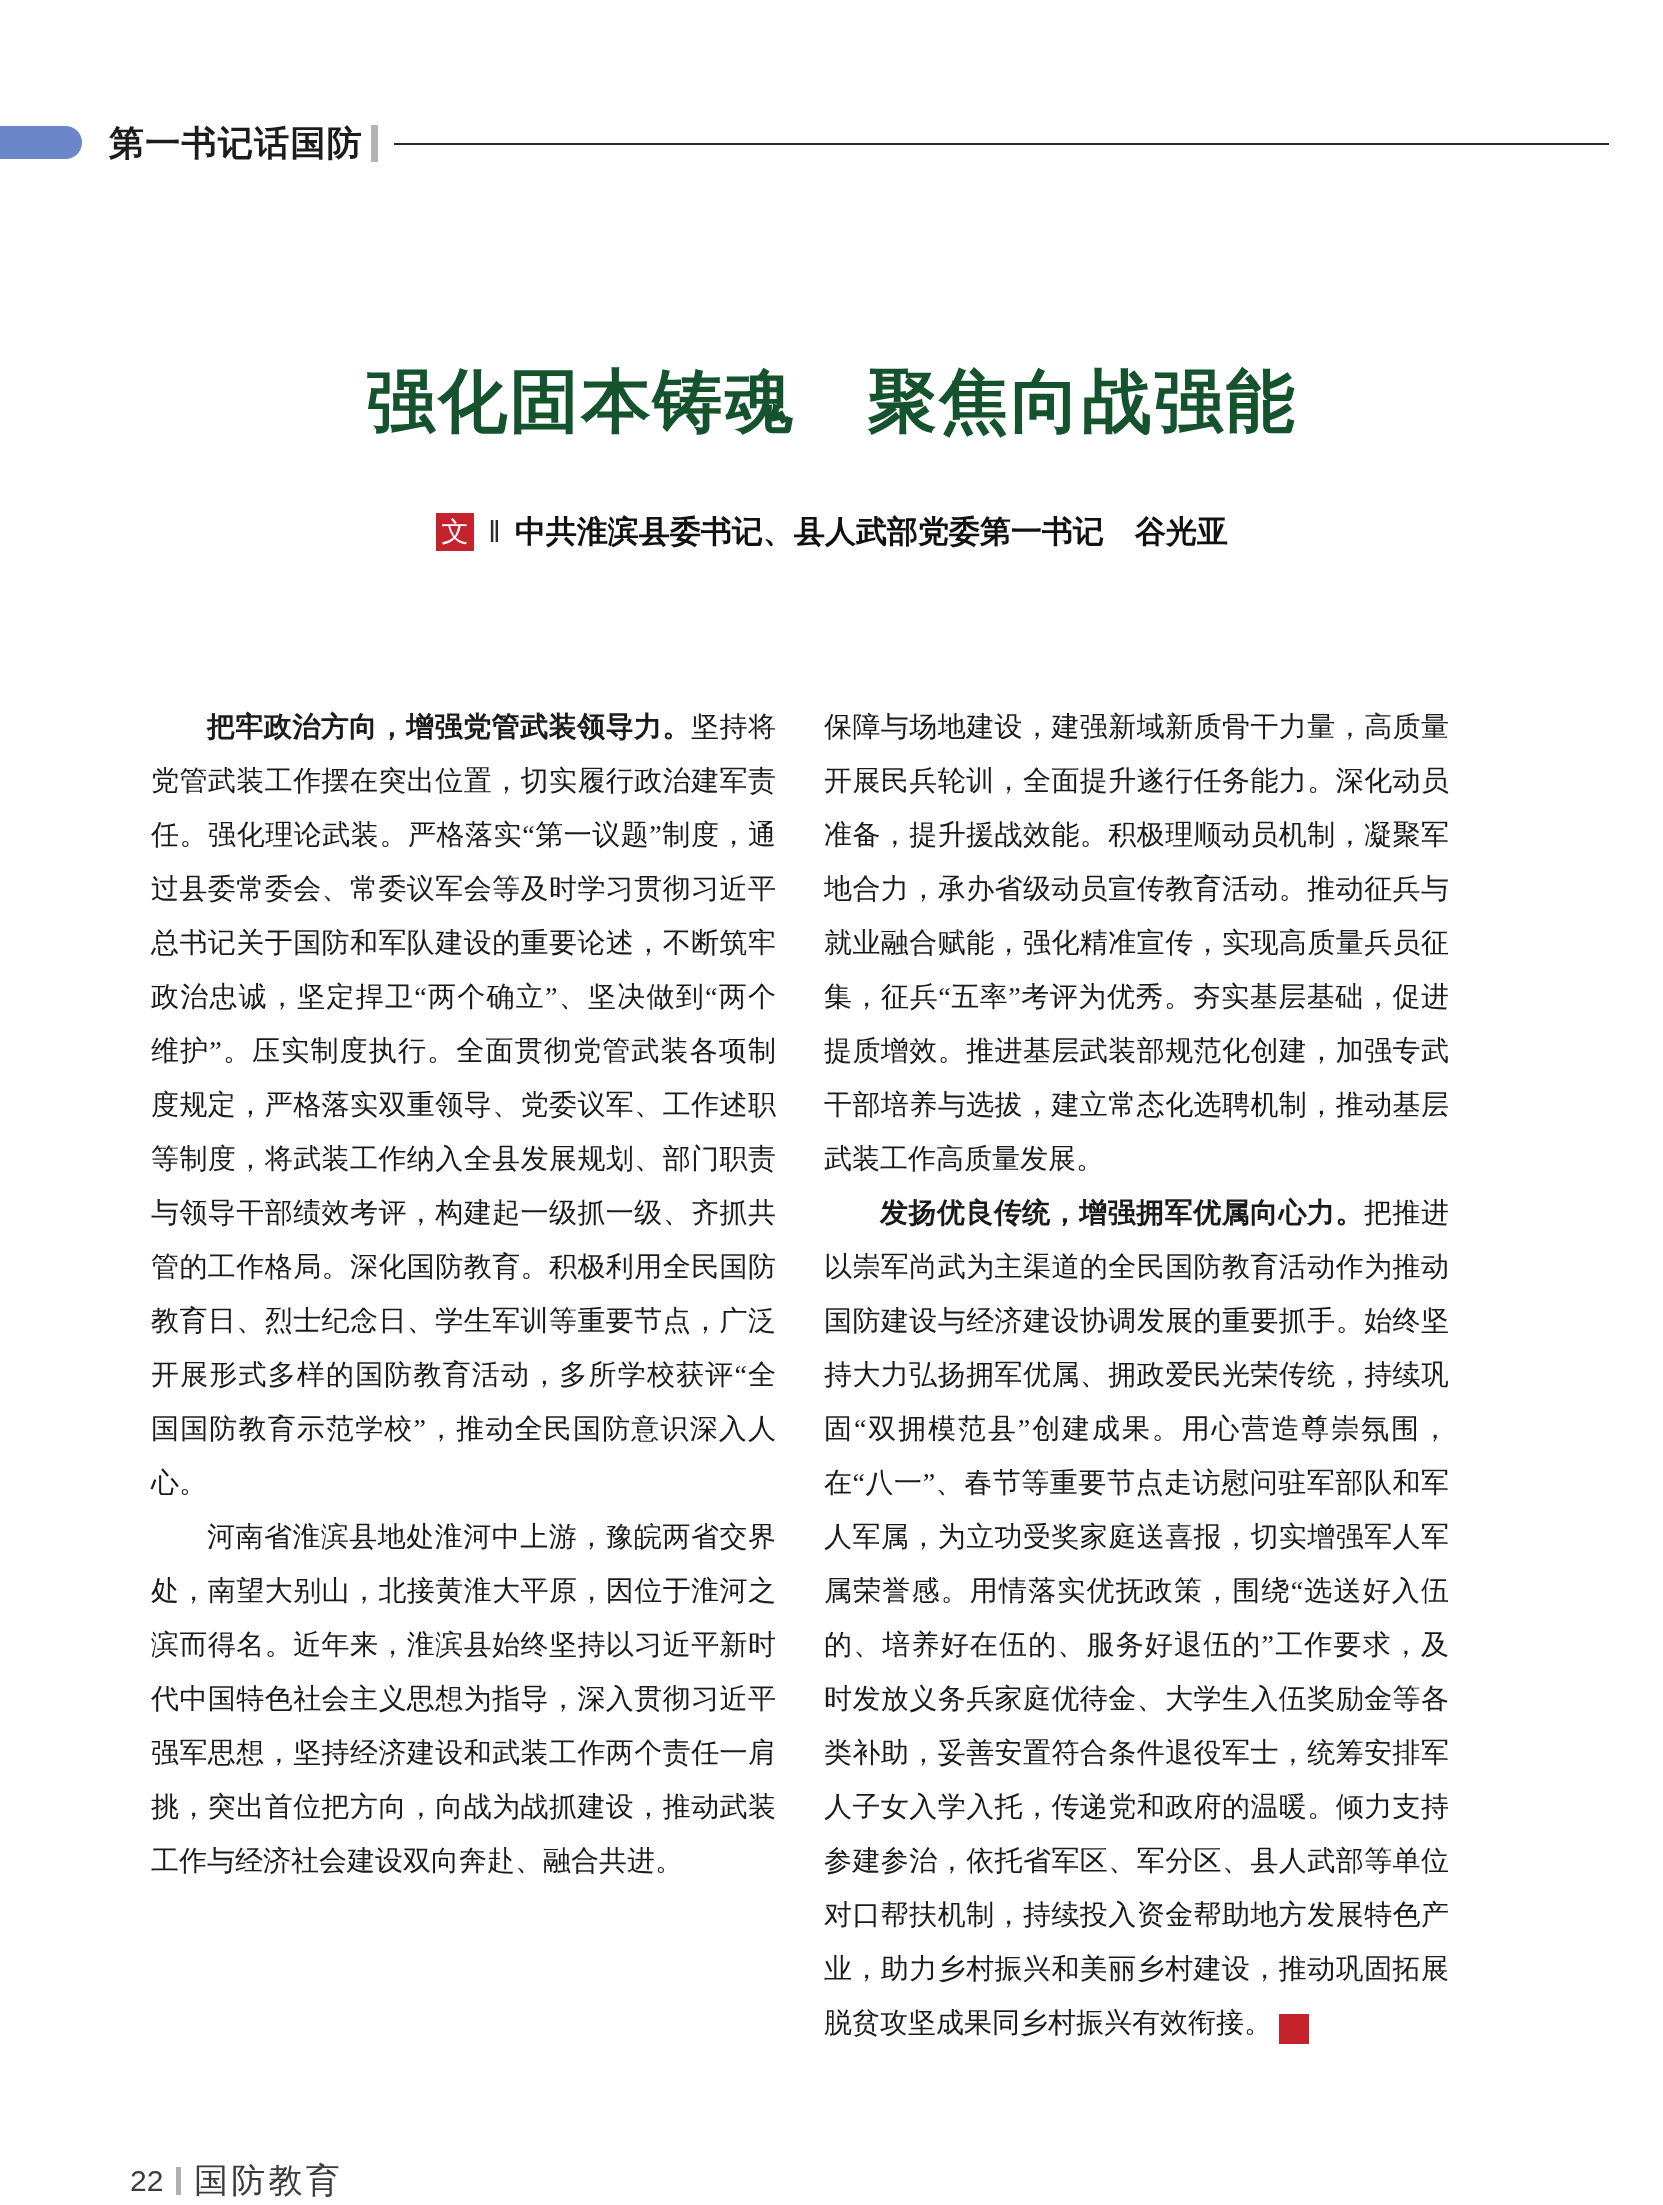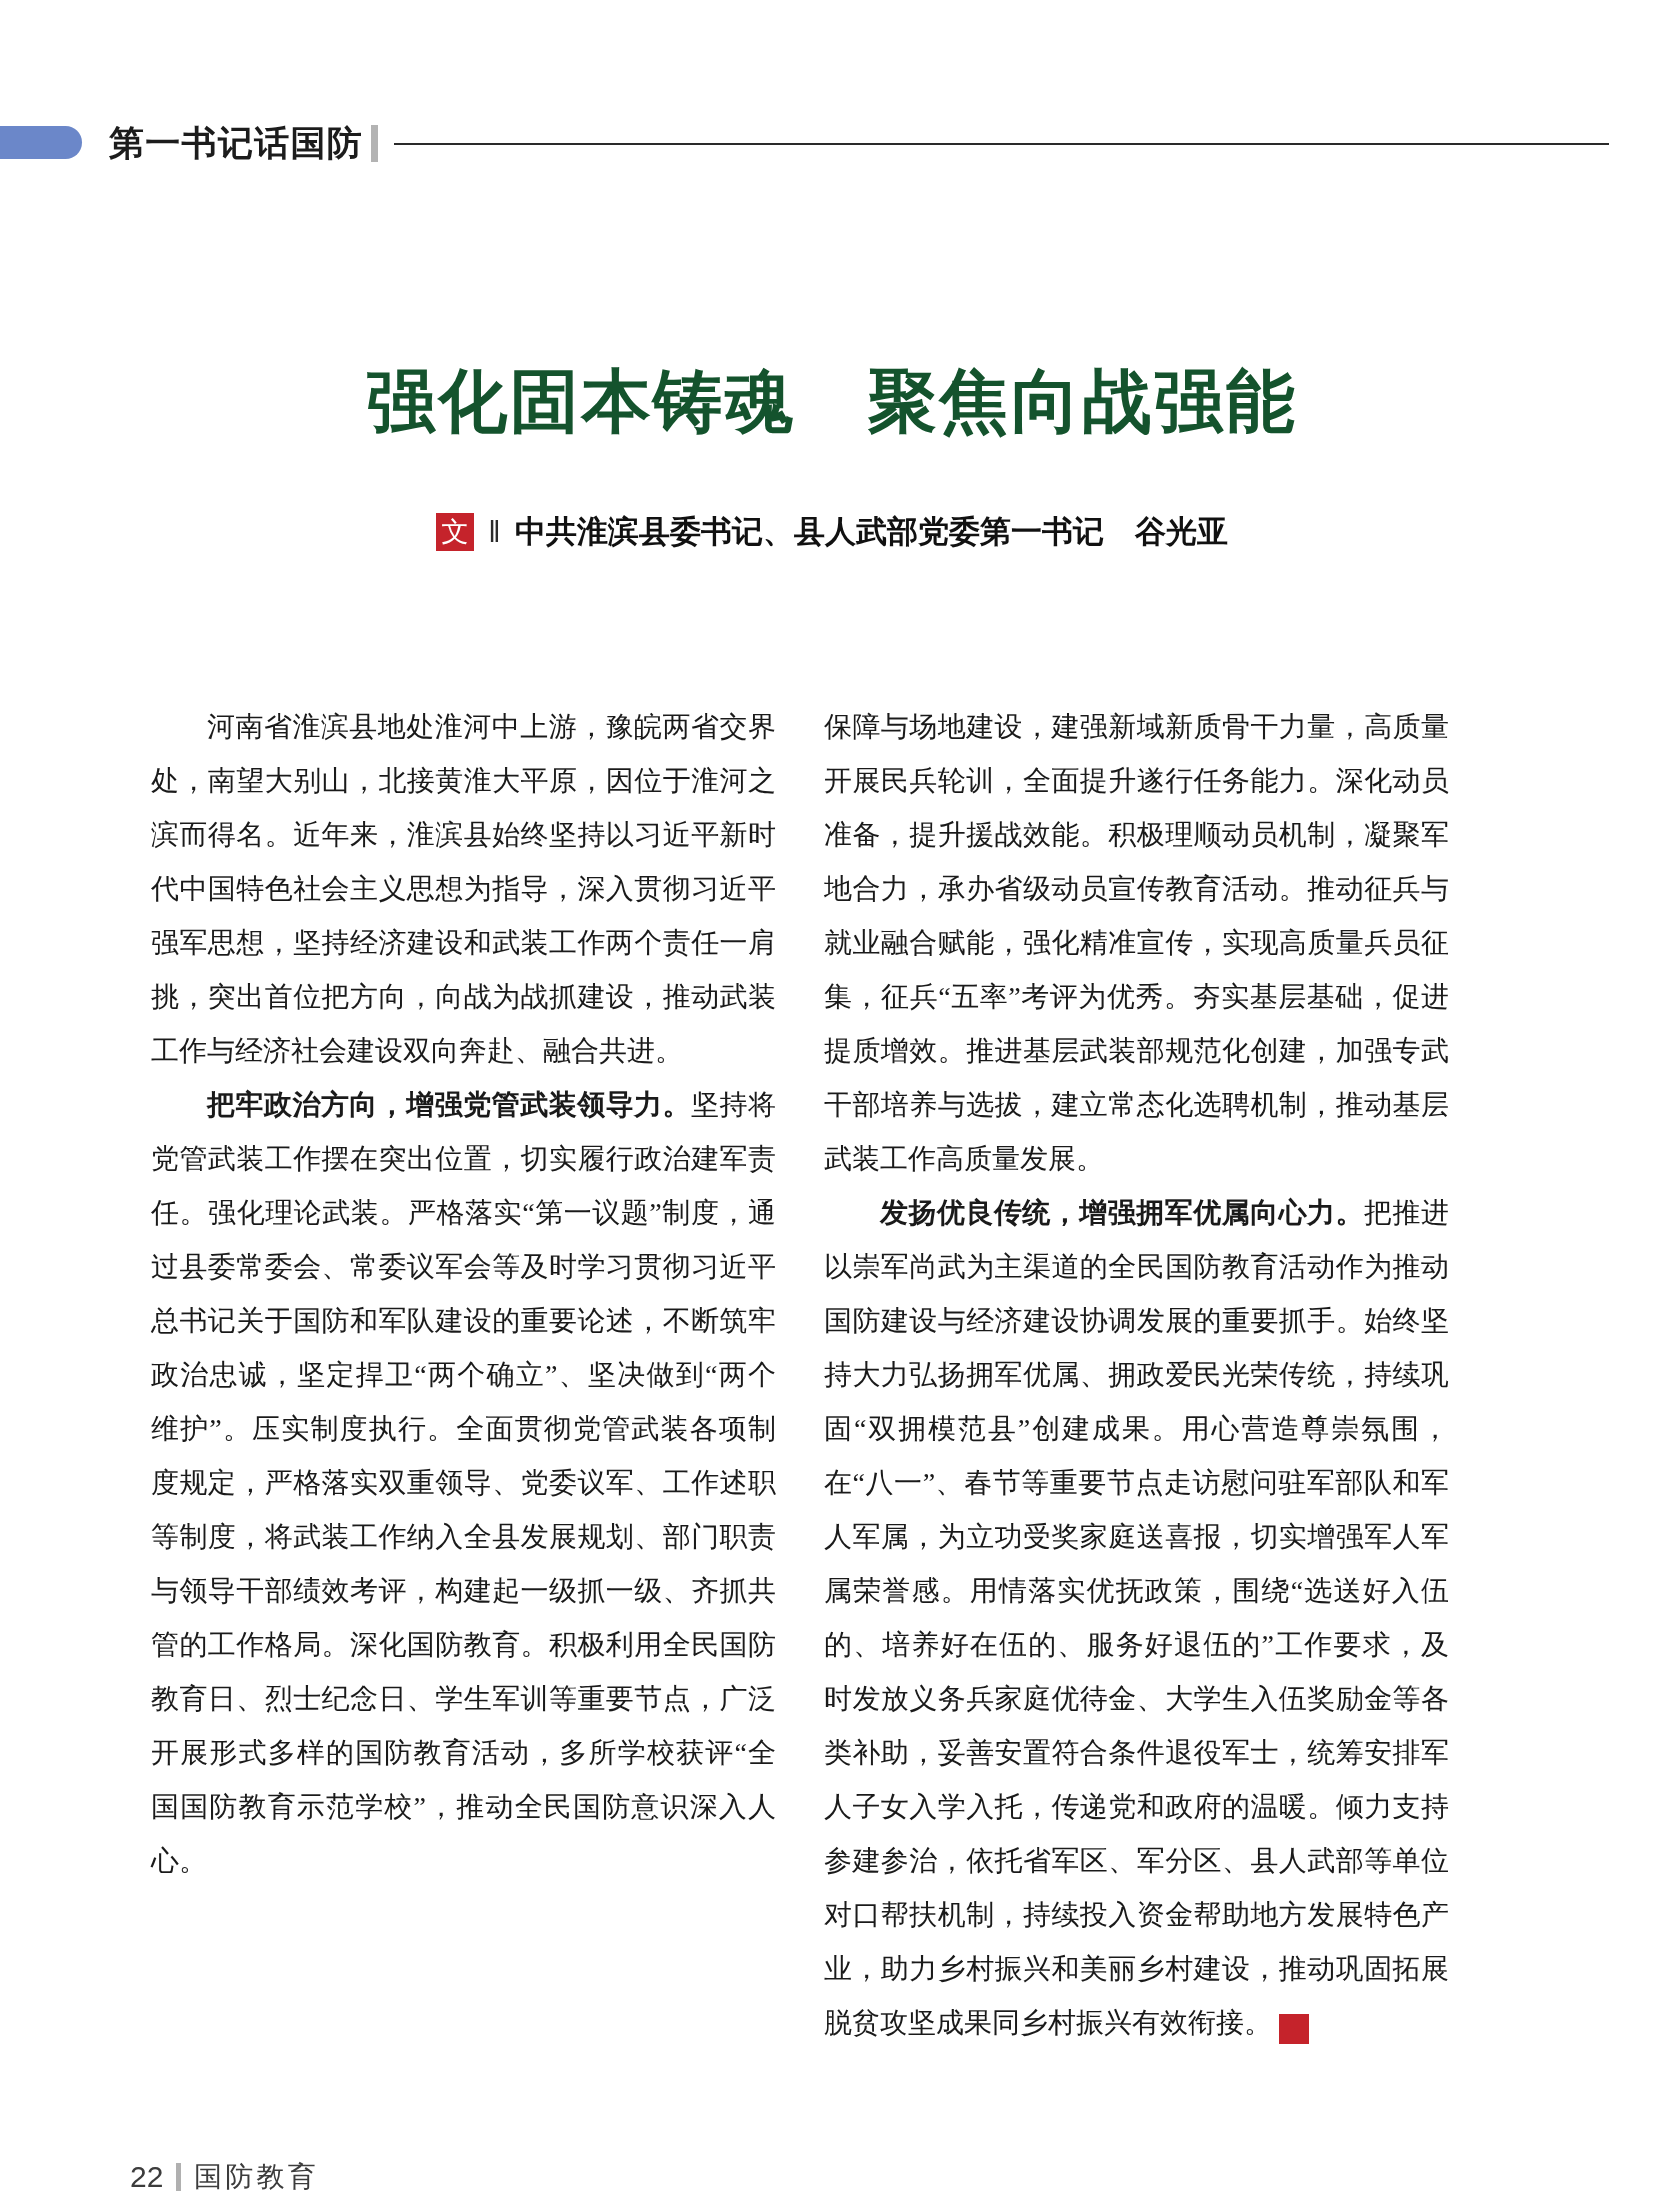--- a/index.html
+++ b/index.html
@@ -90,42 +90,42 @@
 
   
   .footer {
     position: absolute; left: 130px; top: 2110px;
     display: flex; align-items: center; gap: 13px;
     font-family: "Liberation Sans", "DejaVu Sans", sans-serif;
     margin-top: 48px;
   }
   .footer-page { font-size: 30px; color: #3c3c3c; }
   .footer-tick { width: 4.6px; height: 27.5px; background: #b0b0b0; }
-  .footer-section { font-size: 28px; color: #3c3c3c; letter-spacing: 3.3px; }
+  .footer-section { font-size: 34px; color: #3c3c3c; letter-spacing: 3.3px; }
 </style>
 </head>
 <body>
 
 <div class="header-pill"></div>
 <div class="header-tag">第一书记话国防</div>
 <div class="header-tick"></div>
 <div class="header-rule"></div>
 
 <div class="article-title">强化固本铸魂　聚焦向战强能</div>
 
 <div class="byline">
   <span class="byline-mark">文</span>
   <span class="byline-sep">‖</span>
   <span class="byline-credit">中共淮滨县委书记、县人武部党委第一书记　谷光亚</span>
 </div>
 
 <div class="columns">
   <div class="col">
+    <p class="indent"><b class="lead">把牢政治方向，增强党管武装领导力。</b><span>坚持将党管武装工作摆在突出位置，切实履行政治建军责任。强化理论武装。严格落实“第一议题”制度，通过县委常委会、常委议军会等及时学习贯彻习近平总书记关于国防和军队建设的重要论述，不断筑牢政治忠诚，坚定捍卫“两个确立”、坚决做到“两个维护”。压实制度执行。全面贯彻党管武装各项制度规定，严格落实双重领导、党委议军、工作述职等制度，将武装工作纳入全县发展规划、部门职责与领导干部绩效考评，构建起一级抓一级、齐抓共管的工作格局。深化国防教育。积极利用全民国防教育日、烈士纪念日、学生军训等重要节点，广泛开展形式多样的国防教育活动，多所学校获评“全国国防教育示范学校”，推动全民国防意识深入人心。</span></p>
     <p class="indent"><span>河南省淮滨县地处淮河中上游，豫皖两省交界处，南望大别山，北接黄淮大平原，因位于淮河之滨而得名。近年来，淮滨县始终坚持以习近平新时代中国特色社会主义思想为指导，深入贯彻习近平强军思想，坚持经济建设和武装工作两个责任一肩挑，突出首位把方向，向战为战抓建设，推动武装工作与经济社会建设双向奔赴、融合共进。</span></p>
-    <p class="indent"><b class="lead">把牢政治方向，增强党管武装领导力。</b><span>坚持将党管武装工作摆在突出位置，切实履行政治建军责任。强化理论武装。严格落实“第一议题”制度，通过县委常委会、常委议军会等及时学习贯彻习近平总书记关于国防和军队建设的重要论述，不断筑牢政治忠诚，坚定捍卫“两个确立”、坚决做到“两个维护”。压实制度执行。全面贯彻党管武装各项制度规定，严格落实双重领导、党委议军、工作述职等制度，将武装工作纳入全县发展规划、部门职责与领导干部绩效考评，构建起一级抓一级、齐抓共管的工作格局。深化国防教育。积极利用全民国防教育日、烈士纪念日、学生军训等重要节点，广泛开展形式多样的国防教育活动，多所学校获评“全国国防教育示范学校”，推动全民国防意识深入人心。</span></p>
   </div>
   <div class="col">
     <p><span>保障与场地建设，建强新域新质骨干力量，高质量开展民兵轮训，全面提升遂行任务能力。深化动员准备，提升援战效能。积极理顺动员机制，凝聚军地合力，承办省级动员宣传教育活动。推动征兵与就业融合赋能，强化精准宣传，实现高质量兵员征集，征兵“五率”考评为优秀。夯实基层基础，促进提质增效。推进基层武装部规范化创建，加强专武干部培养与选拔，建立常态化选聘机制，推动基层武装工作高质量发展。</span></p>
     <p class="indent"><b class="lead">发扬优良传统，增强拥军优属向心力。</b><span>把推进以崇军尚武为主渠道的全民国防教育活动作为推动国防建设与经济建设协调发展的重要抓手。始终坚持大力弘扬拥军优属、拥政爱民光荣传统，持续巩固“双拥模范县”创建成果。用心营造尊崇氛围，在“八一”、春节等重要节点走访慰问驻军部队和军人军属，为立功受奖家庭送喜报，切实增强军人军属荣誉感。用情落实优抚政策，围绕“选送好入伍的、培养好在伍的、服务好退伍的”工作要求，及时发放义务兵家庭优待金、大学生入伍奖励金等各类补助，妥善安置符合条件退役军士，统筹安排军人子女入学入托，传递党和政府的温暖。倾力支持参建参治，依托省军区、军分区、县人武部等单位对口帮扶机制，持续投入资金帮助地方发展特色产业，助力乡村振兴和美丽乡村建设，推动巩固拓展脱贫攻坚成果同乡村振兴有效衔接。</span><span class="end-mark">G</span></p>
   </div>
 </div>
 
 <div class="footer">
   <span class="footer-page">22</span>
   <span class="footer-tick"></span>

